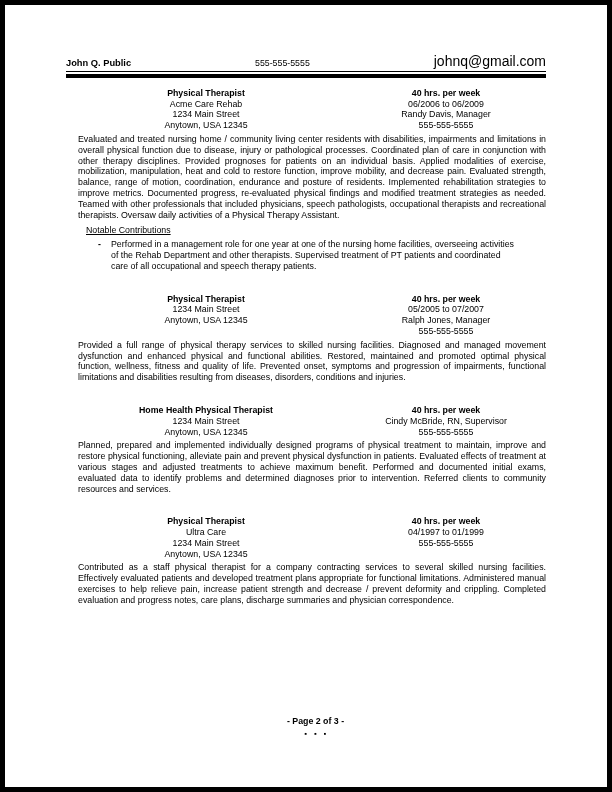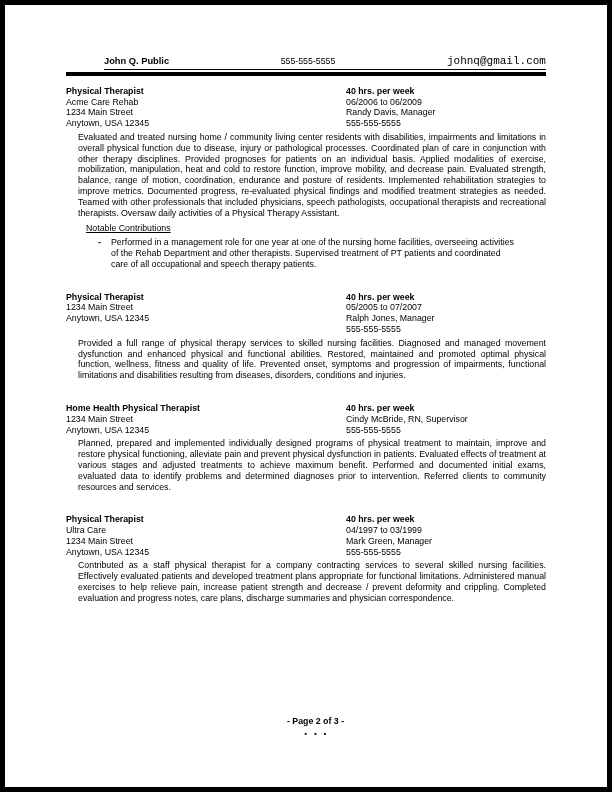--- a/index.html
+++ b/index.html
@@ -25,33 +25,32 @@
     padding: 51px 61px 0 61px;
     font-size: 8.8px;
     line-height: 10.8px;
   }
   .header-row {
     display: flex;
     justify-content: space-between;
     align-items: baseline;
     padding-bottom: 2px;
     border-bottom: 1px solid #000000;
-    margin-left: 38px;
   }
   .header-name { font-weight: bold; font-size: 9.3px; }
   .header-phone { font-size: 8.8px; }
-  .header-email { font-size: 11px; font-family: Liberation Mono, monospace; }
+  .header-email { font-size: 14px; }
   .thick-rule {
     height: 4px;
     background: #000000;
     margin-top: 2px;
   }
   .job { margin-top: 10px; }
   .job + .job { margin-top: 22px; }
-  .job-head { display: flex; }
+  .job-head { display: flex; text-align: center; }
   .job-left { width: 280px; }
   .job-right { flex: 1; }
   .b { font-weight: bold; }
   .job-desc {
     margin: 3px 0 0 12px;
     text-align: justify;
   }
   .notable { margin: 5px 0 0 20px; }
   .notable-title {
     text-decoration: underline;
@@ -155,22 +154,21 @@
     <section class="job">
       <div class="job-head">
         <div class="job-left">
           <div class="b">Physical Therapist</div>
           <div>Ultra Care</div>
           <div>1234 Main Street</div>
           <div>Anytown, USA 12345</div>
         </div>
         <div class="job-right">
           <div class="b">40 hrs. per week</div>
-          <div>04/1997 to 03/1999</div>
-          <div>Mark Green, Manager</div>
+          <div>04/1997 to 01/1999</div>
           <div>555-555-5555</div>
         </div>
       </div>
       <div class="job-desc">Contributed as a staff physical therapist for a company contracting services to several skilled nursing facilities. Effectively evaluated patients and developed treatment plans appropriate for functional limitations. Administered manual exercises to help relieve pain, increase patient strength and decrease / prevent deformity and crippling. Completed evaluation and progress notes, care plans, discharge summaries and physician correspondence.</div>
     </section>
 
     <div class="footer">
       <div>- Page 2 of 3 -</div>
       <div class="footer-dots">▪▪▪</div>
     </div>

